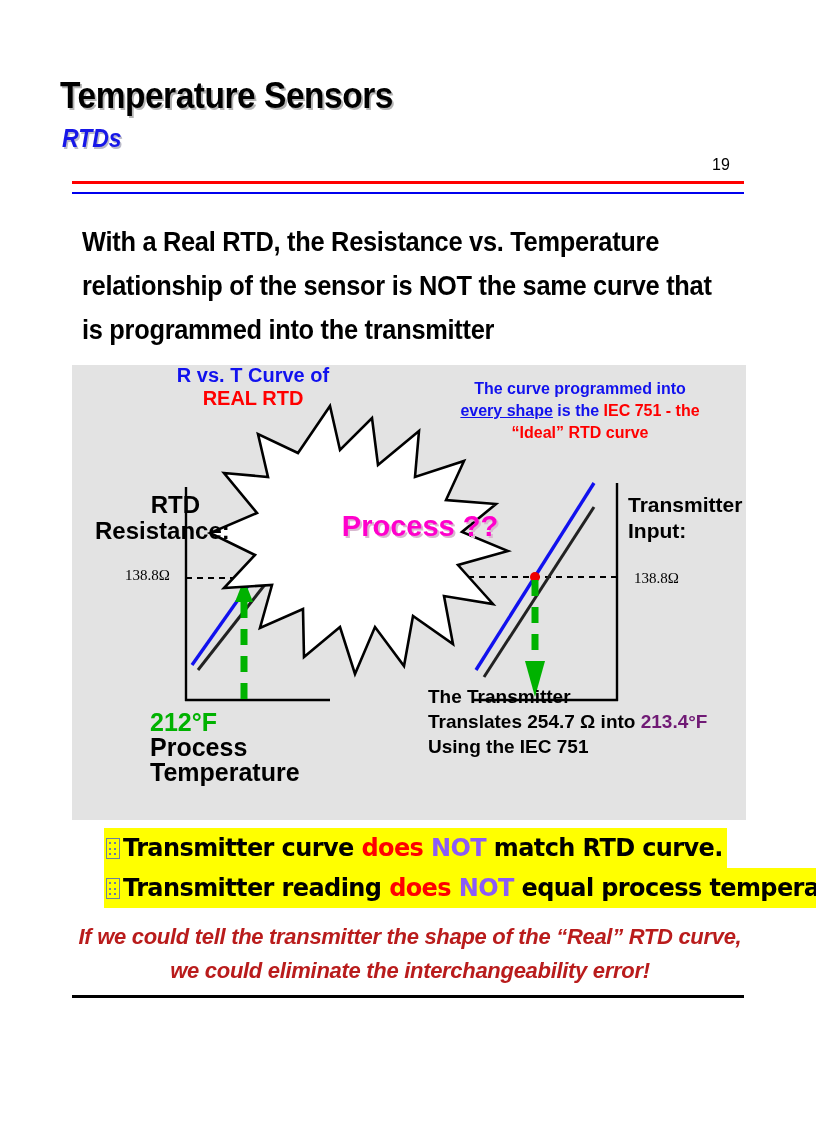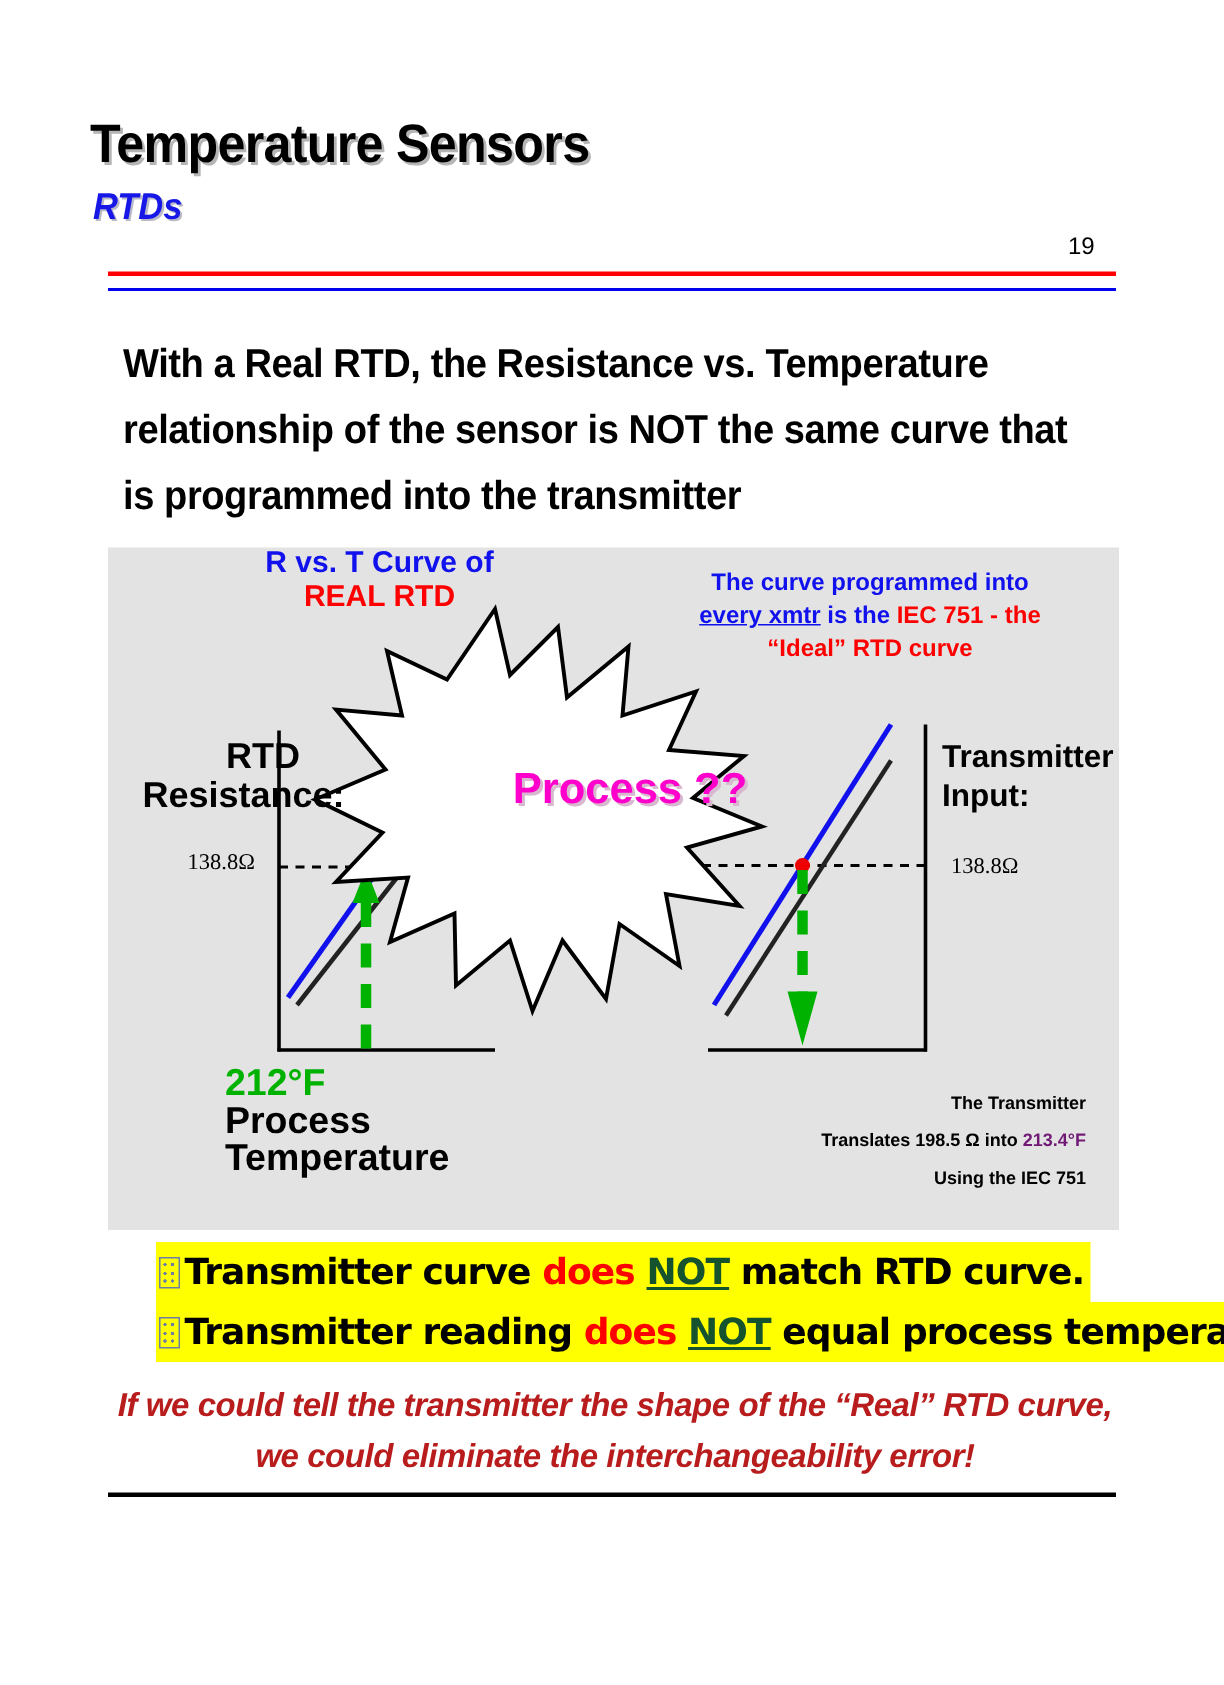--- a/index.html
+++ b/index.html
@@ -66,42 +66,42 @@
 
   #right-axis-label{left:628px;top:492px;
       font-size:21px;font-weight:bold;color:#000000;line-height:26px;}
   #right-value-label{left:634px;top:570px;font-size:15px;color:#000000;
       font-family:"Liberation Serif", serif;}
 
   #left-bottom-caption{left:150px;top:710px;width:186px;
       font-size:25px;font-weight:bold;line-height:25px;color:#000000;}
   #left-bottom-caption .grn{color:#00b200;}
 
-  #right-bottom-caption{left:428px;top:723px;width:296px;text-align:right;
-      font-size:12px;font-weight:bold;line-height:25px;color:#000000;}
+  #right-bottom-caption{left:428px;top:684px;width:296px;text-align:left;
+      font-size:19px;font-weight:bold;line-height:25px;color:#000000;}
   #right-bottom-caption .grn{color:#701a75;margin-top:48px;}
 
   #outcome-text{
     left:330px;top:510px;width:180px;text-align:center;
     font-size:29px;font-weight:bold;color:#ff00cc;
     text-shadow:2px 2px 0 #d8b8cf;
     white-space:nowrap;
   }
 
   
   #bullet-block{left:104px;top:828px;}
   .bullet-line{
     background:#ffff00;display:table;
     font-size:24px;color:#000000;line-height:40px;
     white-space:nowrap;padding:0 4px 0 2px;
     font-family:"DejaVu Sans", sans-serif;font-weight:bold;
     letter-spacing:-0.6px;
   }
   .bullet-line .red{color:#ff0000;}
-  .bullet-line .uline{color:#14532d;text-decoration:underline;}
+  .bullet-line .uline{color:#8b5cf6;}
   .tofu{
     display:inline-block;width:12px;height:19px;
     border:1px solid #6d7fa0;vertical-align:-3px;margin-right:3px;
     background:
       radial-gradient(circle at 3px 4px,#6d7fa0 1px,transparent 1.2px),
       radial-gradient(circle at 8px 4px,#6d7fa0 1px,transparent 1.2px),
       radial-gradient(circle at 3px 10px,#6d7fa0 1px,transparent 1.2px),
       radial-gradient(circle at 8px 10px,#6d7fa0 1px,transparent 1.2px),
       radial-gradient(circle at 3px 15px,#6d7fa0 1px,transparent 1.2px),
       radial-gradient(circle at 8px 15px,#6d7fa0 1px,transparent 1.2px),
@@ -172,21 +172,21 @@
 </svg>
 
 <div class="abs dlabel" id="real-rtd-caption">
   <div class="l1">R vs. T Curve of</div>
   <div class="l2">REAL RTD</div>
 </div>
 
 <div class="abs dlabel" id="ideal-curve-caption">
   <div>The curve programmed into</div>
   <div>
-    <span class="uline">every xmtr</span><span> is the </span><span class="red">IEC 751 - the</span>
+    <span class="uline">every shape</span><span> is the </span><span class="red">IEC 751 - the</span>
   </div>
   <div class="red">“Ideal” RTD curve</div>
 </div>
 
 <div class="abs dlabel" id="left-axis-label">
   <div>RTD</div>
   <div>Resistance:</div>
 </div>
 <div class="abs dlabel" id="left-value-label">138.8Ω</div>
 
@@ -197,21 +197,21 @@
 <div class="abs dlabel" id="right-value-label">138.8Ω</div>
 
 <div class="abs dlabel" id="left-bottom-caption">
   <div class="grn">212°F</div>
   <div>Process</div>
   <div>Temperature</div>
 </div>
 
 <div class="abs dlabel" id="right-bottom-caption">
   <div>The Transmitter</div>
-  <div><span>Translates 198.5 Ω into </span><span class="grn">213.4°F</span></div>
+  <div><span>Translates 254.7 Ω into </span><span class="grn">213.4°F</span></div>
   <div>Using the IEC 751</div>
 </div>
 
 <div class="abs" id="outcome-text">Process ??</div>
 
 <div class="abs" id="bullet-block">
   <div class="bullet-line">
     <span class="tofu"></span>
       <span>Transmitter curve </span>
       <span class="red">does </span>

